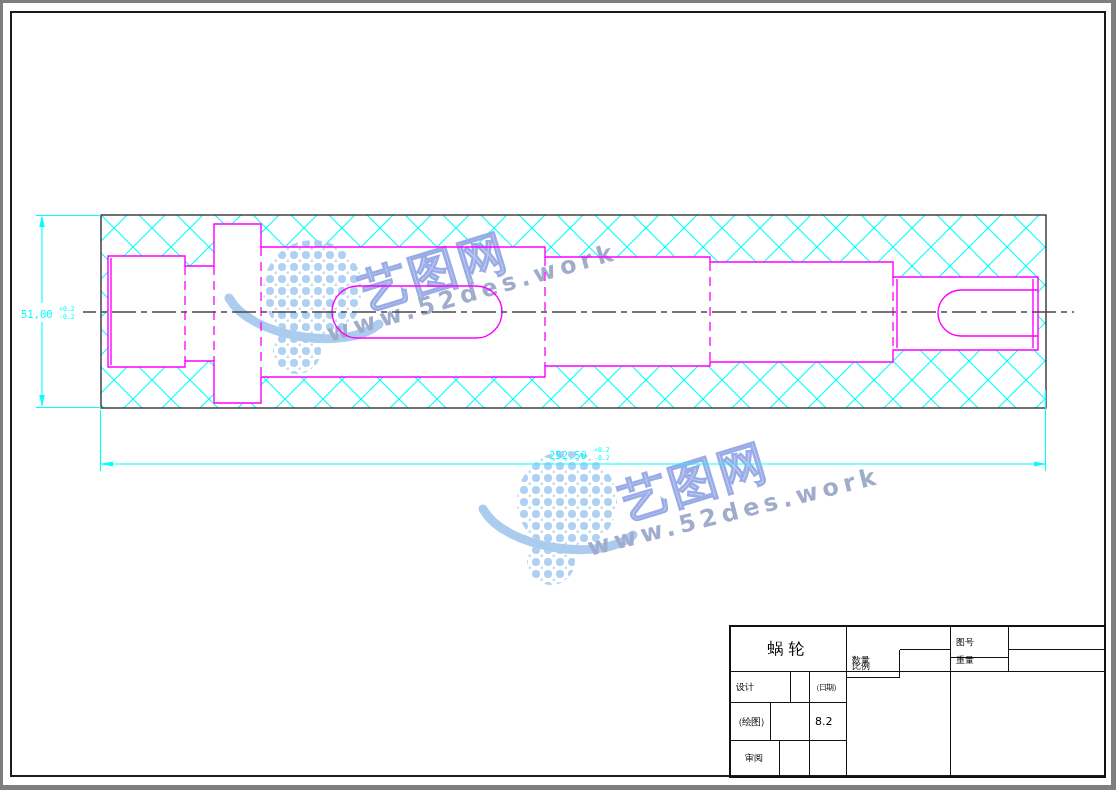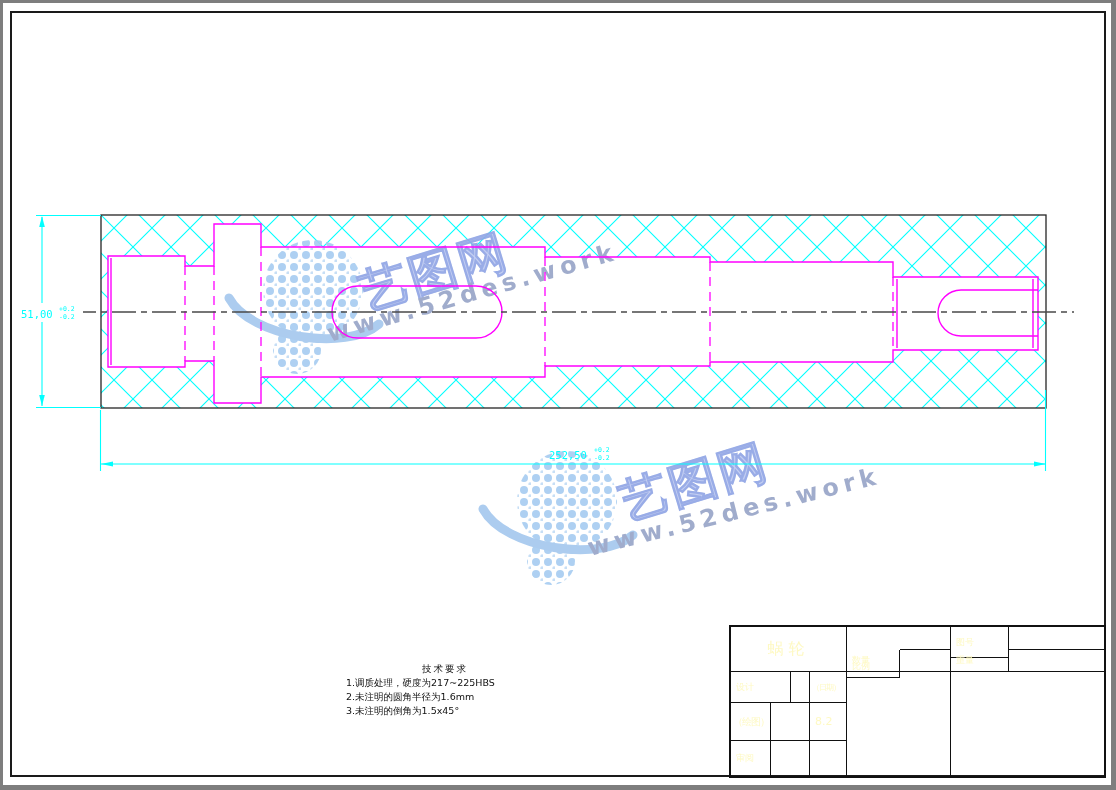--- a/index.html
+++ b/index.html
@@ -7,21 +7,21 @@
   .paper{position:absolute;left:3px;top:3px;width:1108px;height:782px;background:#ffffff;}
   .inner-frame{position:absolute;left:10px;top:11px;width:1092px;height:762px;border:2px solid #1a1a1a;}
   svg.draw{position:absolute;left:0;top:0;width:1116px;height:790px;}
 
   
   .tech{position:absolute;left:340px;top:662px;width:210px;color:#111;font-size:9.5px;line-height:14px;}
   .tech .t{text-align:center;letter-spacing:2px;}
   .tech .i{padding-left:6px;white-space:nowrap;}
 
   
-  .tblock{position:absolute;left:729px;top:625px;width:377px;height:153px;border:2px solid #111;box-sizing:border-box;background:transparent;color:#fef9c3;}
+  .tblock{position:absolute;left:729px;top:625px;width:377px;height:153px;border:2px solid #111;box-sizing:border-box;background:transparent;color:#000000;}
   .cell{position:absolute;box-sizing:border-box;border-right:1px solid #111;border-bottom:1px solid #111;font-size:9px;display:flex;align-items:center;padding-left:5px;overflow:hidden;}
   .nbr{border-right:none;}
   .nbb{border-bottom:none;}
   .part{justify-content:center;font-size:16px;letter-spacing:5px;padding-left:0;}
   .datecell{font-size:8px;padding-left:2px;letter-spacing:-1px;}
   .valnum{font-size:11px;}
 
   
   .wm-brand{font-family:"DejaVu Sans",sans-serif;font-weight:bold;font-size:48px;fill:#bdc9f1;stroke:#91a6e5;stroke-width:0.9;letter-spacing:3px;}
   .wm-url{font-family:"DejaVu Sans",sans-serif;font-weight:bold;font-size:24px;fill:#98a5c8;letter-spacing:5px;}
@@ -113,46 +113,40 @@
       <text class="dimtxt" x="59" y="319" font-size="6.5">-0.2</text>
     </g>
 
     <g>
       <text class="dimtxt" x="549" y="459" font-size="10.5">252,50</text>
       <text class="dimtxt" x="594" y="452" font-size="6.5">+0.2</text>
       <text class="dimtxt" x="594" y="460" font-size="6.5">-0.2</text>
     </g>
   </svg>
 
-  <div class="tech">
-    <div class="t">技术要求</div>
-    <div class="i">1.调质处理，硬度为217~225HBS</div>
-    <div class="i">2.未注明的圆角半径为1.6mm</div>
-    <div class="i">3.未注明的倒角为1.5x45°</div>
-  </div>
 
   <div class="tblock">
     <div class="cell part" style="left:0;top:0;width:116px;height:45px;">蜗轮</div>
     <div class="cell" style="left:116px;top:0;width:53px;height:23px;margin-top:28px;">比例</div>
     <div class="cell" style="left:169px;top:0;width:51px;height:23px;"></div>
     <div class="cell" style="left:220px;top:0;width:58px;height:31px;">图号</div>
     <div class="cell nbr" style="left:278px;top:0;width:95px;height:23px;"></div>
     <div class="cell" style="left:116px;top:23px;width:53px;height:22px;">数量</div>
     <div class="cell" style="left:169px;top:23px;width:51px;height:22px;"></div>
     <div class="cell" style="left:220px;top:23px;width:58px;height:22px;">重量</div>
     <div class="cell nbr" style="left:278px;top:23px;width:95px;height:22px;"></div>
 
     <div class="cell" style="left:0;top:45px;width:60px;height:31px;">设计</div>
     <div class="cell" style="left:40px;top:45px;width:39px;height:31px;"></div>
     <div class="cell datecell" style="left:79px;top:45px;width:37px;height:31px;">（日期）</div>
 
     <div class="cell datecell" style="left:0;top:76px;width:40px;height:38px;font-size:10px;">（绘图）</div>
     <div class="cell" style="left:40px;top:76px;width:39px;height:38px;"></div>
     <div class="cell valnum" style="left:79px;top:76px;width:37px;height:38px;">8.2</div>
 
-    <div class="cell nbb" style="left:0;top:114px;width:40px;height:35px;">审阅</div>
+    <div class="cell nbb" style="left:9px;top:114px;width:40px;height:35px;">审阅</div>
     <div class="cell nbb" style="left:40px;top:114px;width:39px;height:35px;"></div>
     <div class="cell nbb" style="left:79px;top:114px;width:37px;height:35px;"></div>
 
     <div class="cell nbb" style="left:116px;top:45px;width:104px;height:104px;"></div>
     <div class="cell nbr nbb" style="left:220px;top:45px;width:153px;height:104px;"></div>
   </div>
 </div>
 
 </body></html>

